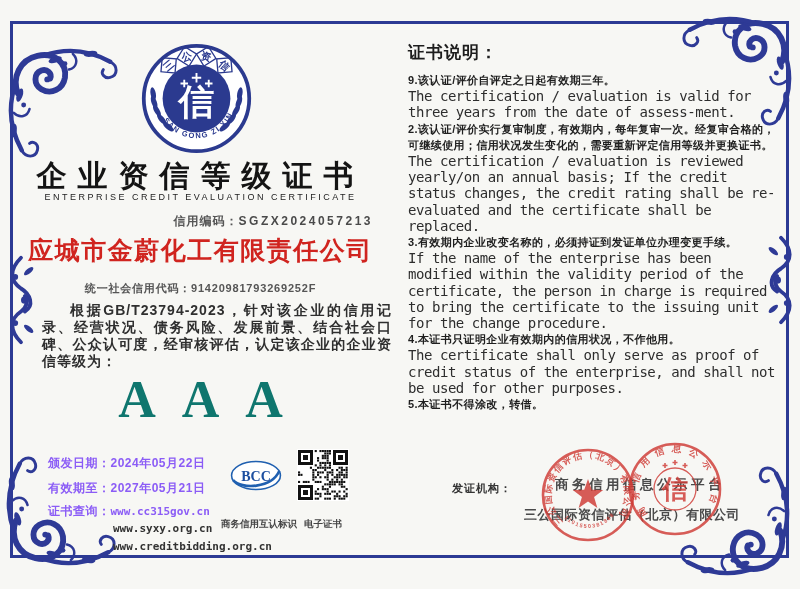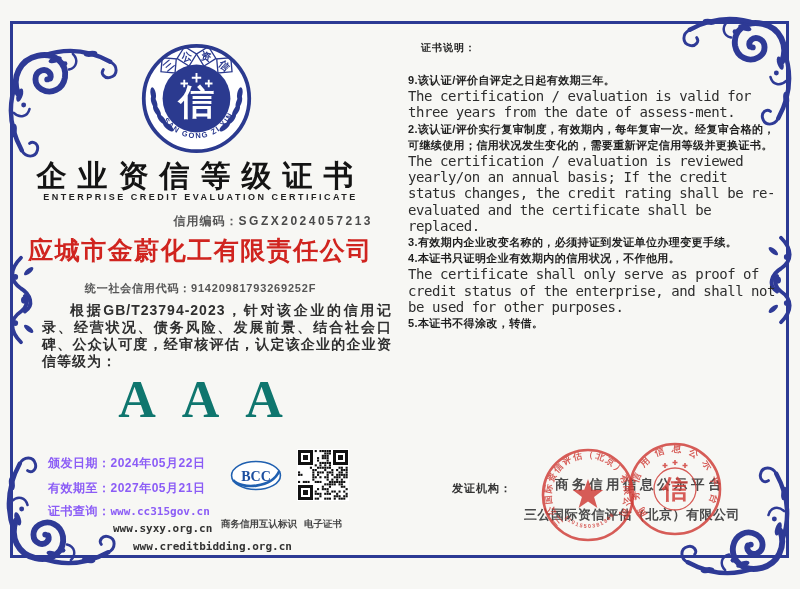--- a/index.html
+++ b/index.html
@@ -13,46 +13,46 @@
   .c-bl{left:2px;top:452px;transform:scaleY(-1);}
   .c-br{right:6px;top:462px;transform:scale(-1,-1);}
   .mid{width:42px;height:96px;}
   .m-l{left:0px;top:252px;}
   .m-r{right:-2px;top:232px;transform:scaleX(-1);}
 
   
   .logo{left:140px;top:42px;width:113px;height:113px;}
   .title{left:28px;top:156px;width:345px;text-align:center;font-size:30px;font-weight:bold;
          color:#141414;letter-spacing:11px;font-family:"Liberation Serif",serif;white-space:nowrap;}
-  .subtitle{left:28px;top:192px;width:345px;text-align:center;font-size:9px;font-weight:bold;
+  .subtitle{left:28px;top:192px;width:345px;text-align:center;font-size:9px;font-weight:normal;
          color:#222;letter-spacing:2.5px;white-space:nowrap;}
   .creditline{left:28px;top:213px;width:345px;text-align:right;font-size:12px;color:#555;
          font-weight:bold;letter-spacing:1px;}
   .creditline .val{letter-spacing:2.5px;color:#4a4a4a;}
   .company{left:28px;top:234px;width:345px;text-align:center;font-size:25px;font-weight:bold;
          color:#d0241f;letter-spacing:1.5px;white-space:nowrap;}
   .uscc{left:28px;top:281px;width:345px;text-align:center;font-size:11px;color:#555;
          font-weight:bold;letter-spacing:0.8px;}
   .statement{left:42px;top:302px;width:350px;font-size:14px;font-weight:bold;color:#2f2f2f;
          line-height:17px;letter-spacing:1px;text-indent:2em;text-align:justify;}
   .rating{left:28px;top:370px;width:345px;text-align:center;font-size:52px;font-weight:bold;
          color:#0f766e;letter-spacing:26px;text-indent:26px;font-family:"Liberation Serif",serif;}
   .flrow{left:48px;font-size:12px;font-weight:bold;color:#8b5cf6;letter-spacing:0.5px;white-space:nowrap;}
   .flrow .en{font-family:"DejaVu Sans Mono",monospace;font-size:11px;letter-spacing:0;}
   .r1{top:455px;} .r2{top:480px;} .r3{top:503px;}
   .sites{left:113px;font-size:11px;font-weight:bold;color:#333;
          font-family:"DejaVu Sans Mono",monospace;white-space:nowrap;}
-  .s2{top:522px;} .s3{top:540px;padding-left:20px;}
+  .s2{top:522px;} .s3{top:540px;}
   .bcc{left:230px;top:459px;width:52px;height:34px;}
   .qr{left:297px;top:449px;width:52px;height:52px;}
   .cap{font-size:9.5px;color:#444;font-weight:bold;white-space:nowrap;}
   .cap1{left:221px;top:518px;} .cap2{left:304px;top:518px;}
 
   
-  .notes-title{left:421px;top:41px;font-size:10px;font-weight:bold;color:#1d1d1d;letter-spacing:1px;}
+  .notes-title{left:408px;top:41px;font-size:17px;font-weight:bold;color:#1d1d1d;letter-spacing:1px;}
   .notes{left:408px;top:72px;width:372px;}
   .note .zh{font-size:11px;font-weight:bold;color:#1f1f1f;line-height:16.2px;letter-spacing:0.4px;}
   .note .en{font-family:"DejaVu Sans Mono",monospace;font-size:14px;letter-spacing:-0.45px;
             color:#2d2d2d;line-height:16.2px;}
   .issuer-label{left:452px;top:481px;font-size:11px;font-weight:bold;color:#333;letter-spacing:1px;}
   .iss1{left:520px;top:476px;width:240px;text-align:center;font-size:13.5px;font-weight:bold;
         color:#4a4a4a;letter-spacing:3.5px;white-space:nowrap;}
   .iss2{left:492px;top:506px;width:280px;text-align:center;font-size:13px;font-weight:bold;
         color:#4a4a4a;letter-spacing:0.5px;white-space:nowrap;}
   .seals{left:520px;top:423px;width:220px;height:150px;}
@@ -361,20 +361,21 @@
     <div class="note">
       <div class="zh">9.该认证/评价自评定之日起有效期三年。</div>
       <div class="en">The certification / evaluation is valid for three years from the date of assess-ment.</div>
     </div>
     <div class="note">
       <div class="zh">2.该认证/评价实行复审制度，有效期内，每年复审一次。经复审合格的，可继续使用；信用状况发生变化的，需要重新评定信用等级并更换证书。</div>
       <div class="en">The certification / evaluation is reviewed yearly/on an annual basis; If the credit status changes, the credit rating shall be re-evaluated and the certificate shall be replaced.</div>
     </div>
     <div class="note">
       <div class="zh">3.有效期内企业改变名称的，必须持证到发证单位办理变更手续。</div>
+      <div class="en">If the name of the enterprise has been modified within the validity period of the certificate, the person in charge is required to bring the certificate to the issuing unit for the change procedure.</div>
     </div>
     <div class="note">
       <div class="zh">4.本证书只证明企业有效期内的信用状况，不作他用。</div>
       <div class="en">The certificate shall only serve as proof of credit status of the enterprise, and shall not be used for other purposes.</div>
     </div>
     <div class="note">
       <div class="zh">5.本证书不得涂改，转借。</div>
     </div>
   </div>
 

